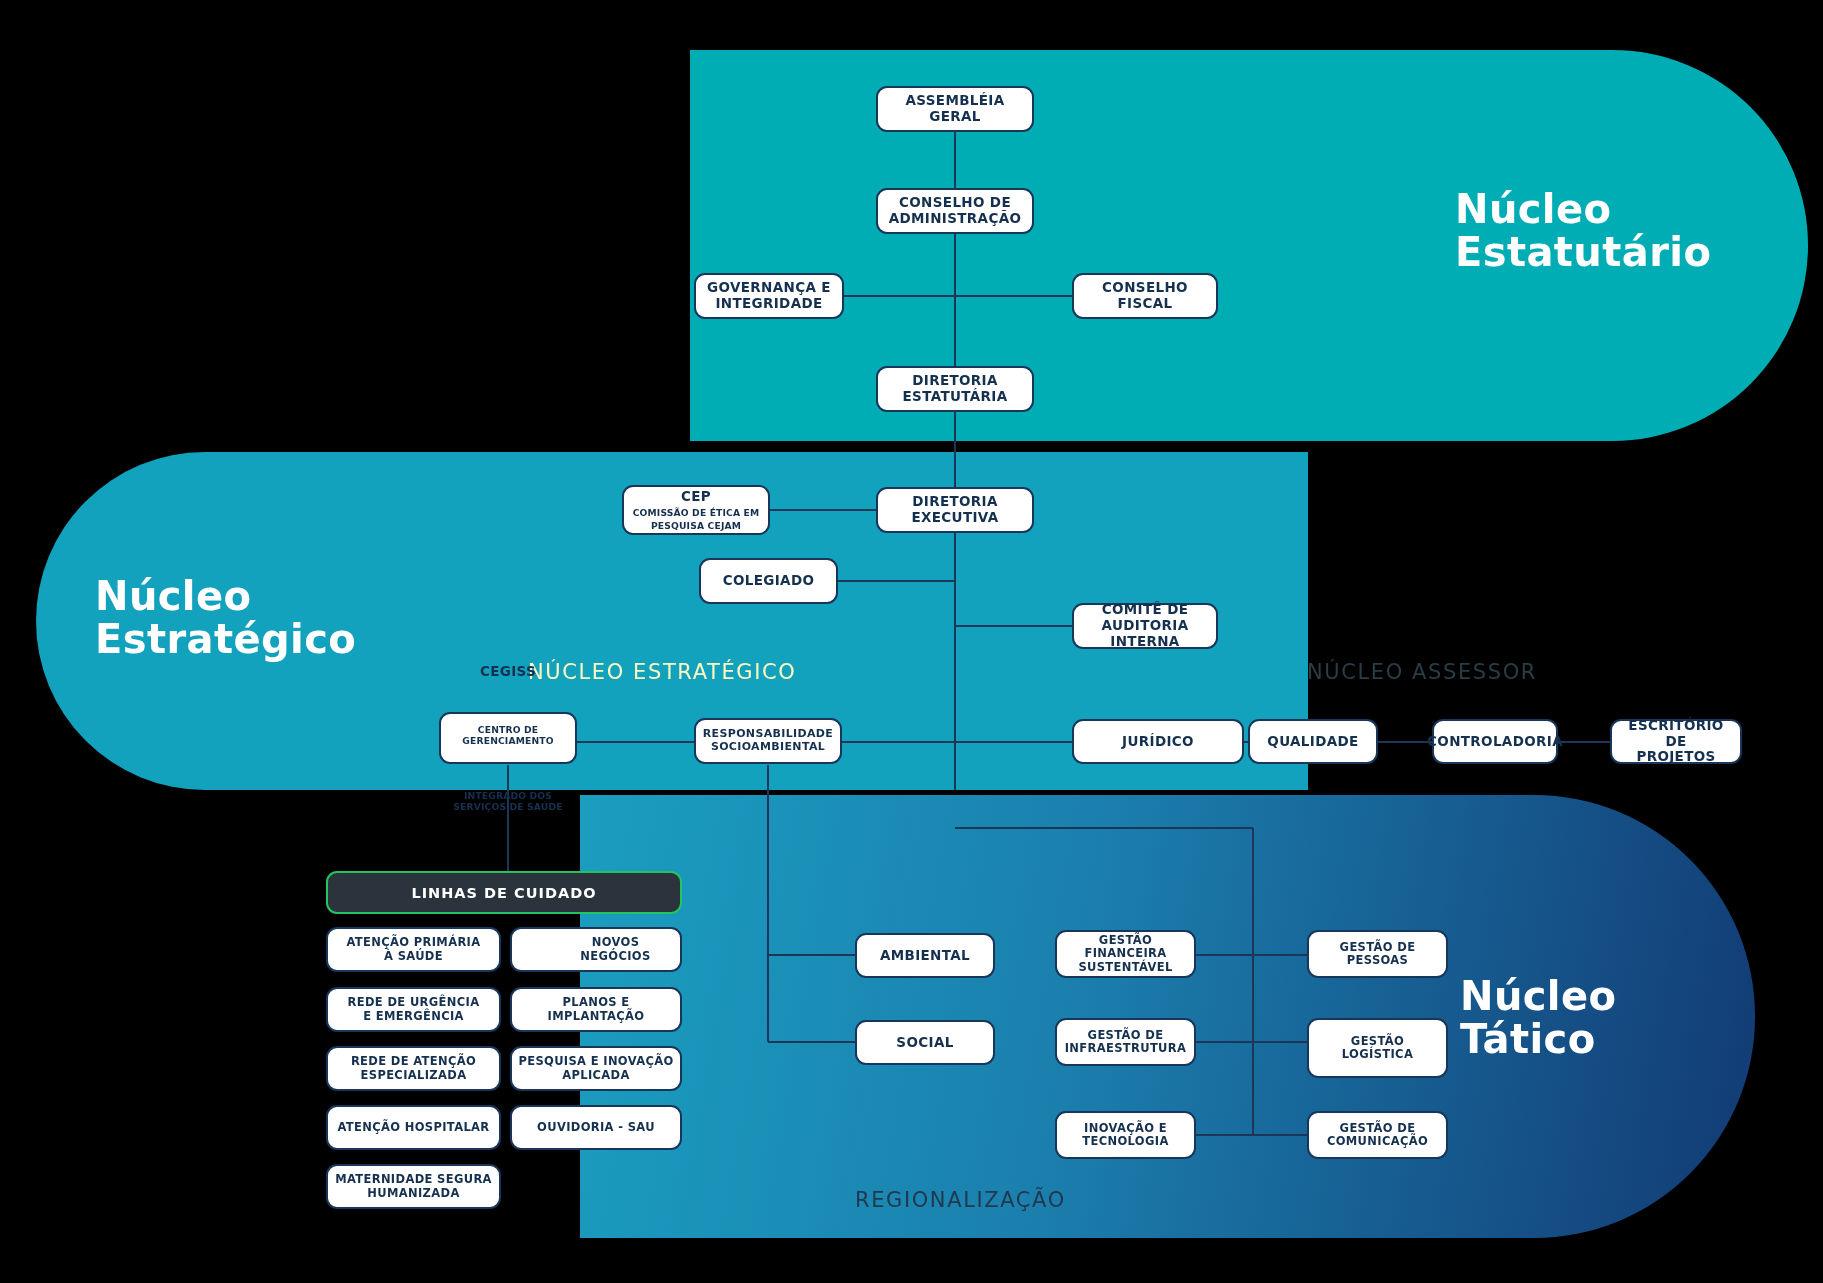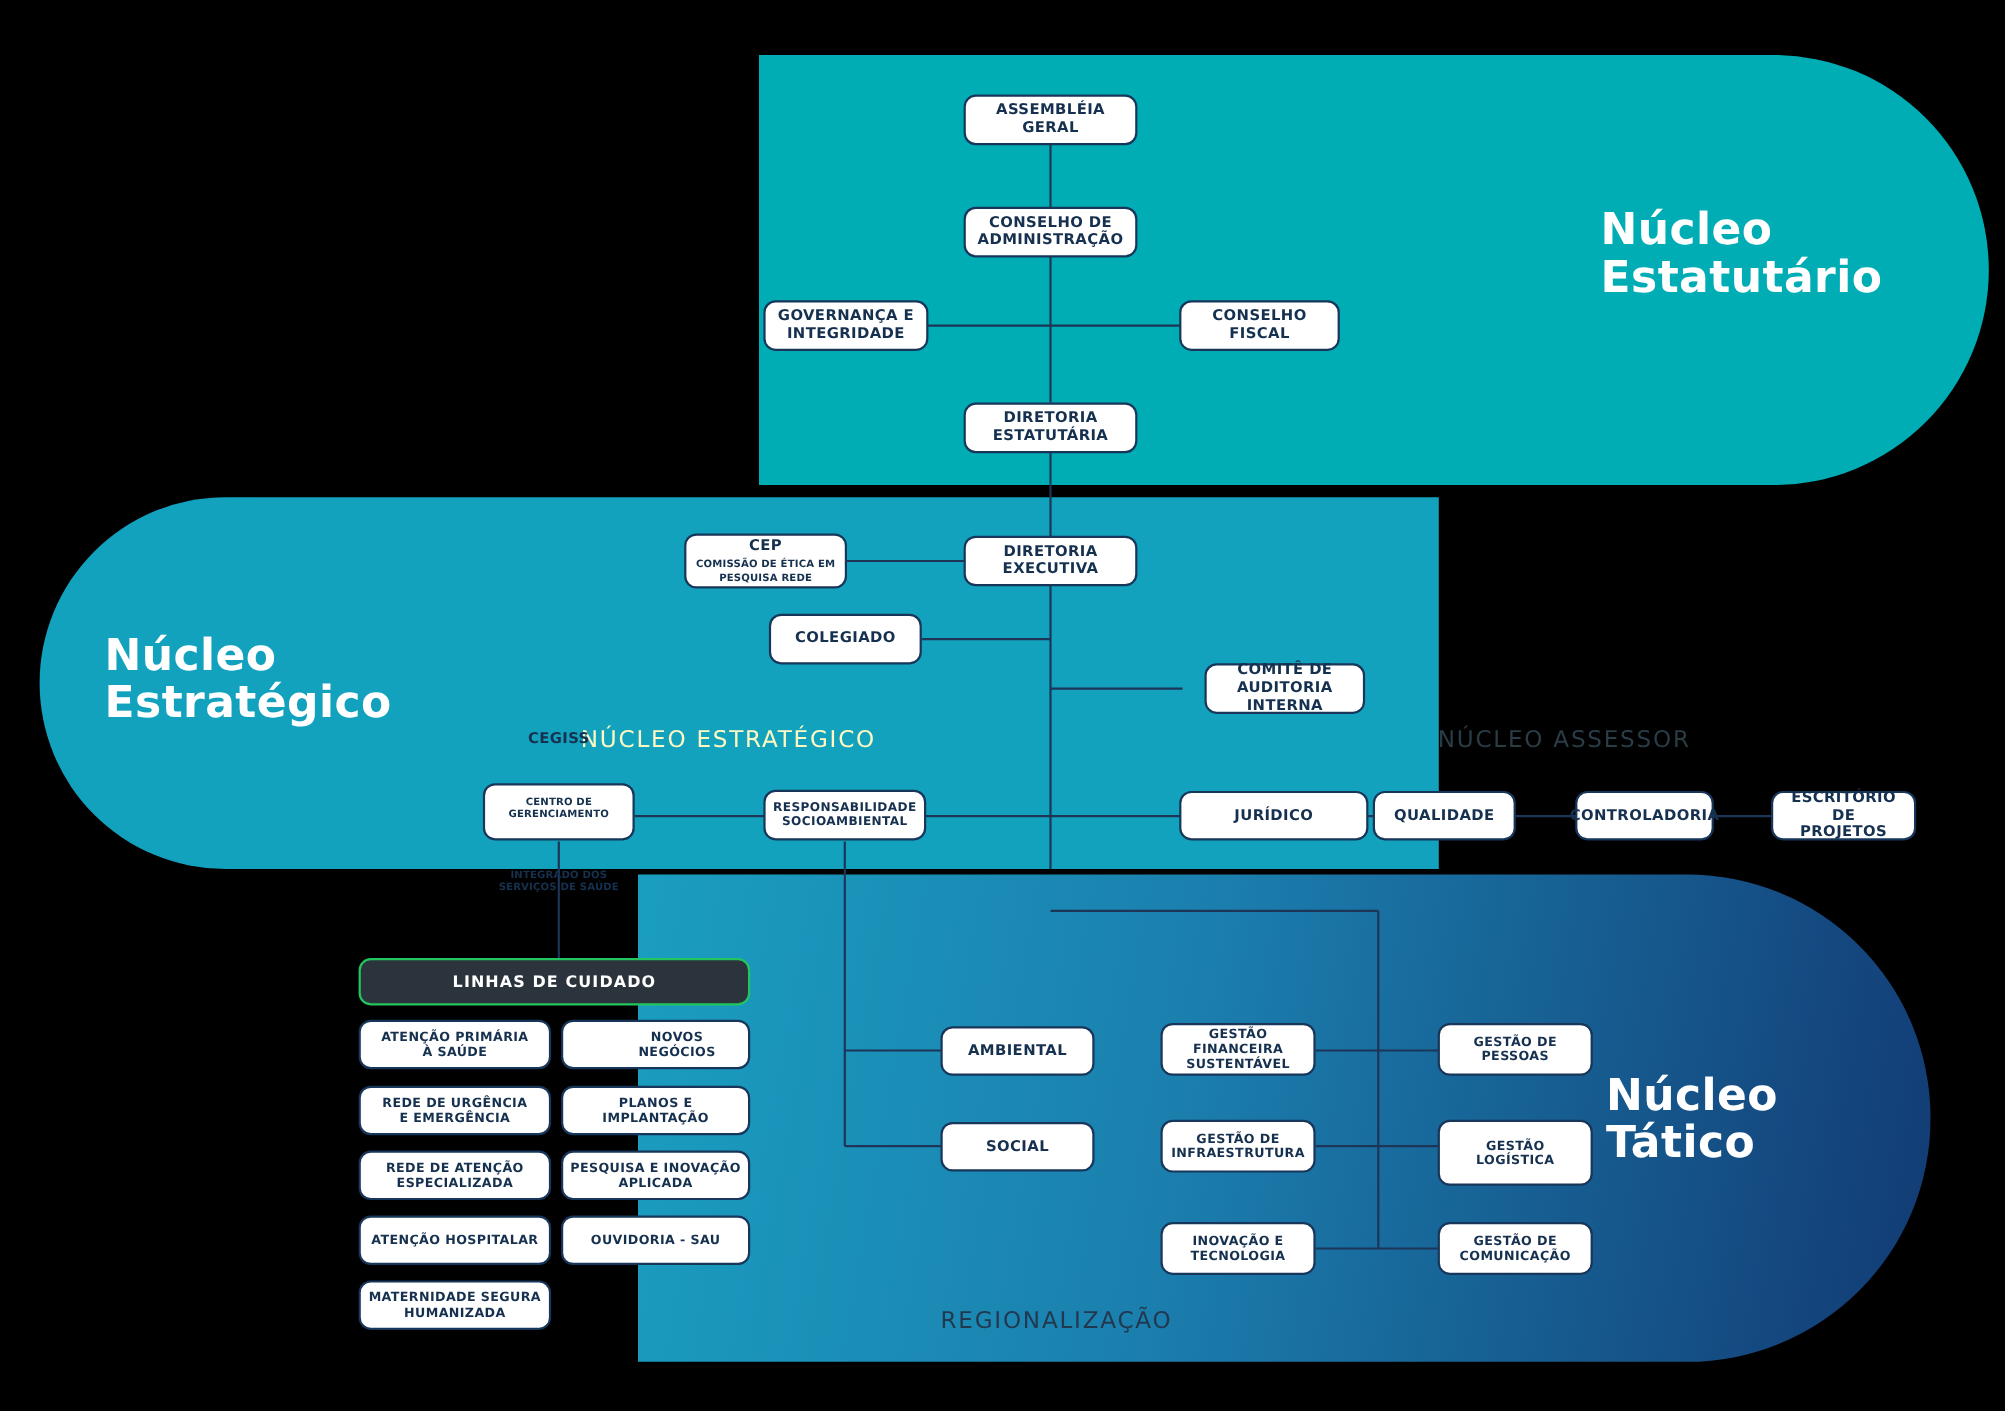--- a/index.html
+++ b/index.html
@@ -158,33 +158,33 @@
   </div>
 
   <div class="node" style="left:876px;top:366px;width:158px;height:46px;">
     <span>DIRETORIA</span>
     <span>ESTATUTÁRIA</span>
   </div>
 
   <div class="node" style="left:622px;top:485px;width:148px;height:50px;">
     <span>CEP</span>
     <span class="sub">COMISSÃO DE ÉTICA EM</span>
-    <span class="sub">PESQUISA REDE</span>
+    <span class="sub">PESQUISA CEJAM</span>
   </div>
 
   <div class="node" style="left:876px;top:487px;width:158px;height:46px;">
     <span>DIRETORIA</span>
     <span>EXECUTIVA</span>
   </div>
 
   <div class="node" style="left:699px;top:558px;width:139px;height:46px;">
     <span>COLEGIADO</span>
   </div>
 
-  <div class="node" style="left:1072px;top:603px;width:146px;height:46px;margin-left:23px;">
+  <div class="node" style="left:1072px;top:603px;width:146px;height:46px;">
     <span>COMITÊ DE</span>
     <span>AUDITORIA INTERNA</span>
   </div>
 
   <div class="node" style="left:439px;top:712px;width:138px;height:52px;gap:42px;">
     <span>CEGISS</span>
     <span class="sub">CENTRO DE GERENCIAMENTO</span>
     <span class="sub">INTEGRADO DOS SERVIÇOS DE SAÚDE</span>
   </div>
 

